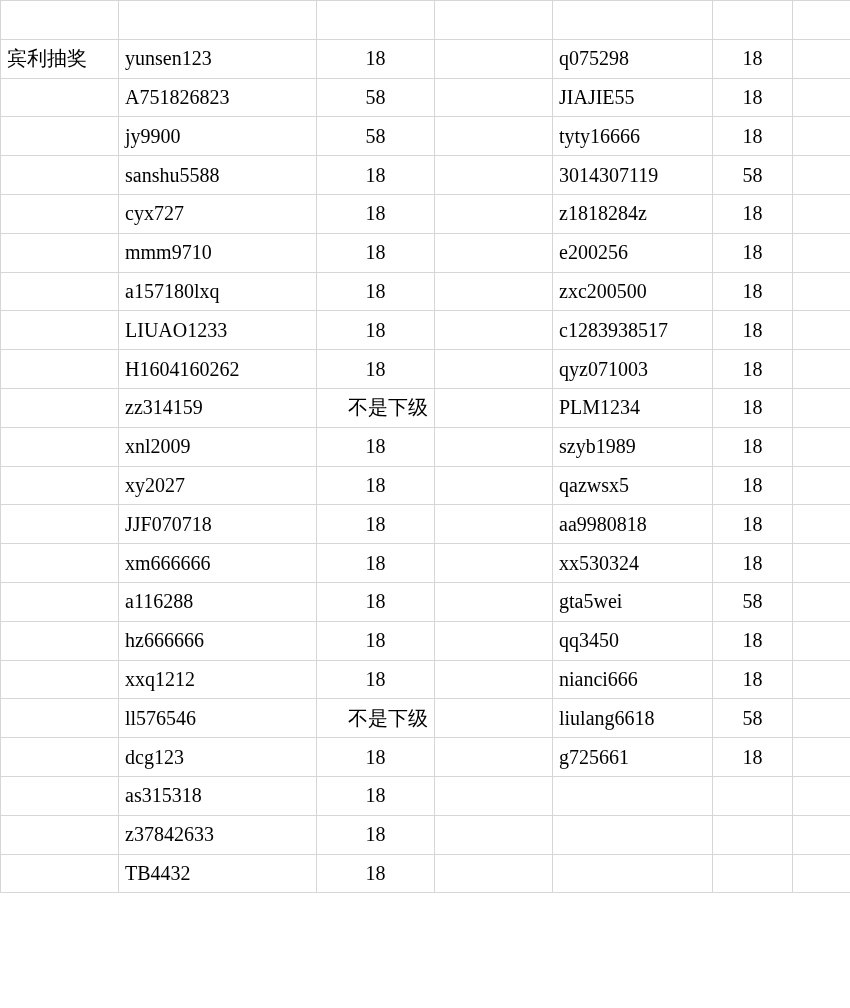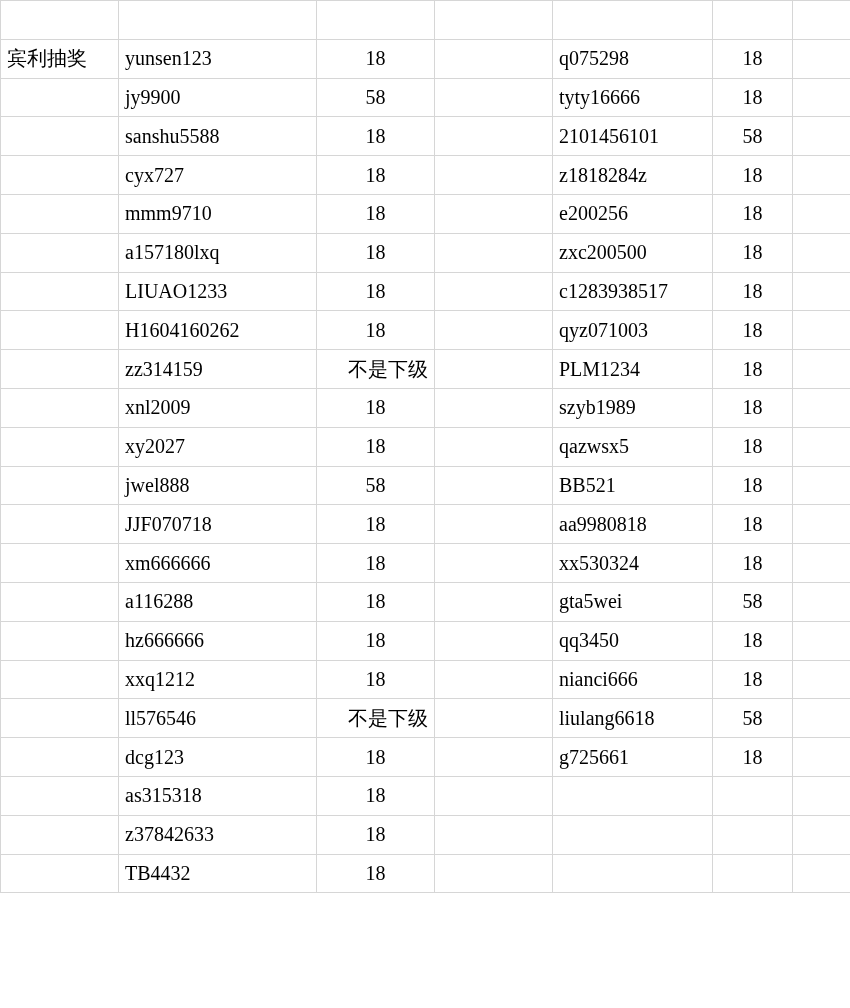--- a/index.html
+++ b/index.html
@@ -91,33 +91,42 @@
         <td class="label-cell">宾利抽奖</td>
         <td class="name-cell">yunsen123</td>
         <td class="val-cell">18</td>
         <td class="empty-cell"></td>
         <td class="name-cell">q075298</td>
         <td class="val-cell">18</td>
         <td class="empty-cell"></td>
       </tr>
       <tr>
         <td class="label-cell"></td>
+        <td class="name-cell">A751826823</td>
+        <td class="val-cell">58</td>
+        <td class="empty-cell"></td>
+        <td class="name-cell">JIAJIE55</td>
+        <td class="val-cell">18</td>
+        <td class="empty-cell"></td>
+      </tr>
+      <tr>
+        <td class="label-cell"></td>
         <td class="name-cell">jy9900</td>
         <td class="val-cell">58</td>
         <td class="empty-cell"></td>
         <td class="name-cell">tyty16666</td>
         <td class="val-cell">18</td>
         <td class="empty-cell"></td>
       </tr>
       <tr>
         <td class="label-cell"></td>
         <td class="name-cell">sanshu5588</td>
         <td class="val-cell">18</td>
         <td class="empty-cell"></td>
-        <td class="name-cell"> 2101456101</td>
+        <td class="name-cell"> 3014307119</td>
         <td class="val-cell">58</td>
         <td class="empty-cell"></td>
       </tr>
       <tr>
         <td class="label-cell"></td>
         <td class="name-cell">cyx727</td>
         <td class="val-cell">18</td>
         <td class="empty-cell"></td>
         <td class="name-cell">z1818284z</td>
         <td class="val-cell">18</td>
@@ -176,29 +185,20 @@
         <td class="name-cell">szyb1989</td>
         <td class="val-cell">18</td>
         <td class="empty-cell"></td>
       </tr>
       <tr>
         <td class="label-cell"></td>
         <td class="name-cell">xy2027</td>
         <td class="val-cell">18</td>
         <td class="empty-cell"></td>
         <td class="name-cell">qazwsx5</td>
-        <td class="val-cell">18</td>
-        <td class="empty-cell"></td>
-      </tr>
-      <tr>
-        <td class="label-cell"></td>
-        <td class="name-cell">jwel888</td>
-        <td class="val-cell">58</td>
-        <td class="empty-cell"></td>
-        <td class="name-cell">BB521</td>
         <td class="val-cell">18</td>
         <td class="empty-cell"></td>
       </tr>
       <tr>
         <td class="label-cell"></td>
         <td class="name-cell">JJF070718</td>
         <td class="val-cell">18</td>
         <td class="empty-cell"></td>
         <td class="name-cell">aa9980818</td>
         <td class="val-cell">18</td>

